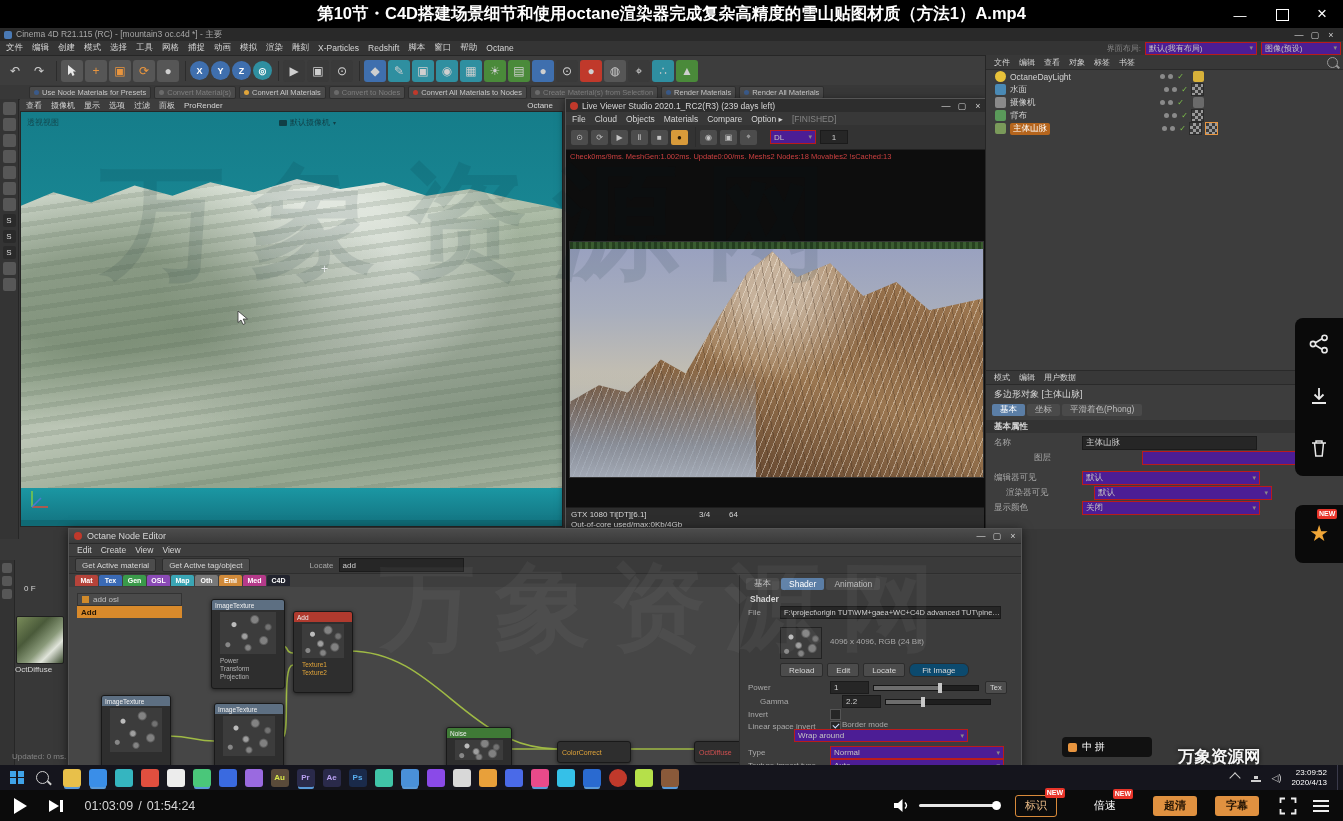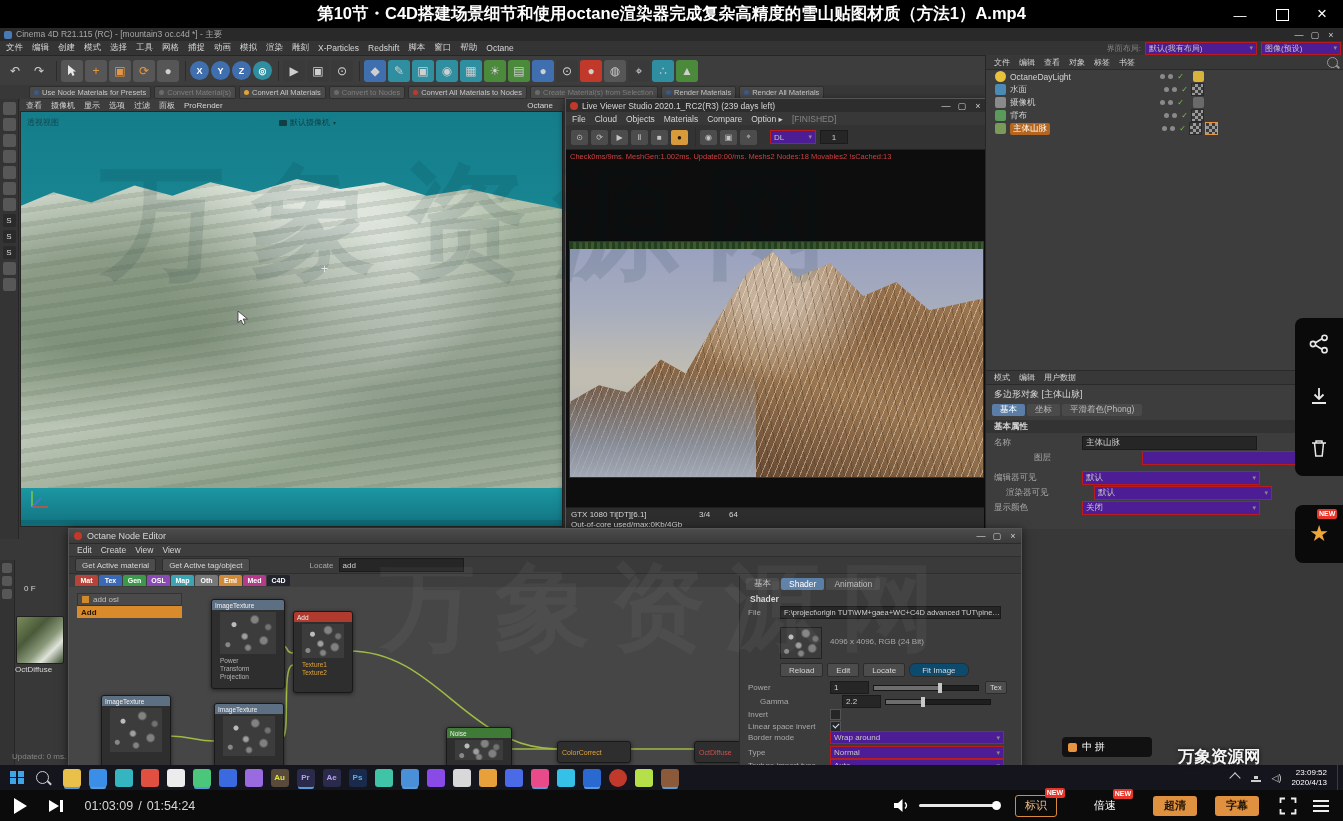--- a/index.html
+++ b/index.html
@@ -538,21 +538,21 @@
           </div>
       </div>
       <div class="f" style="position:absolute;left:4px;top:134px;">
         <span class="t8 md" style="width:82px;padding-left:4px;">Invert</span>
         <div class="cb"></div>
       </div>
       <div class="f" style="position:absolute;left:4px;top:146px;">
         <span class="t8 md" style="width:82px;padding-left:4px;">Linear space invert</span>
         <div class="cb ck"></div>
       </div>
-      <div class="f" style="position:absolute;left:4px;top:156px;width:274px;">
+      <div class="f" style="position:absolute;left:4px;top:145px;width:274px;flex-direction:column;">
         <span class="t8 md" style="width:82px;padding-left:4px;">Border mode</span>
         <div class="dd t8" style="width:166px;height:11px;">
             <span>Wrap around</span>
             <span class="ar">▾</span>
           </div>
       </div>
       <div class="f" style="position:absolute;left:4px;top:171px;width:274px;">
         <span class="t8 md" style="width:82px;padding-left:4px;">Type</span>
         <div class="dd t8" style="width:166px;height:11px;">
             <span>Normal</span>

